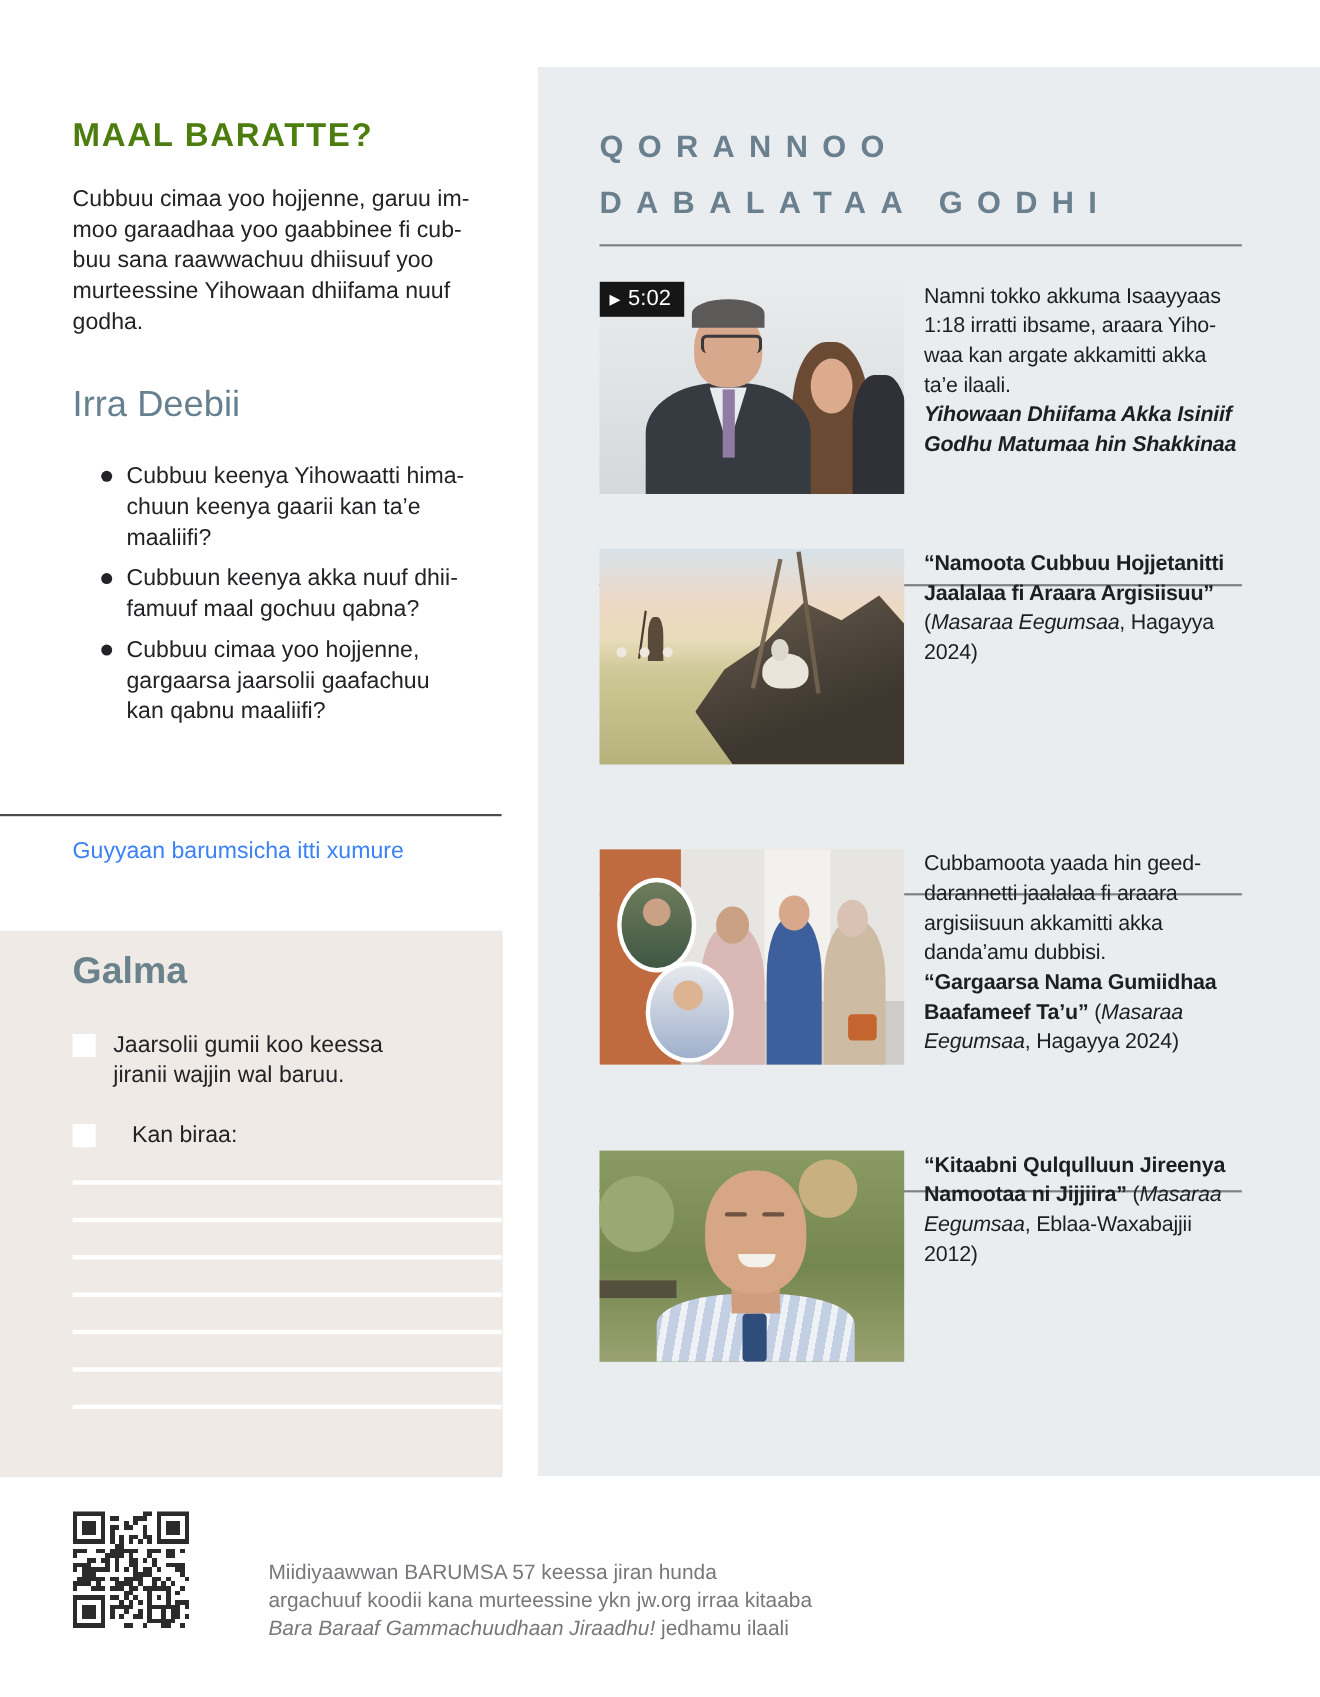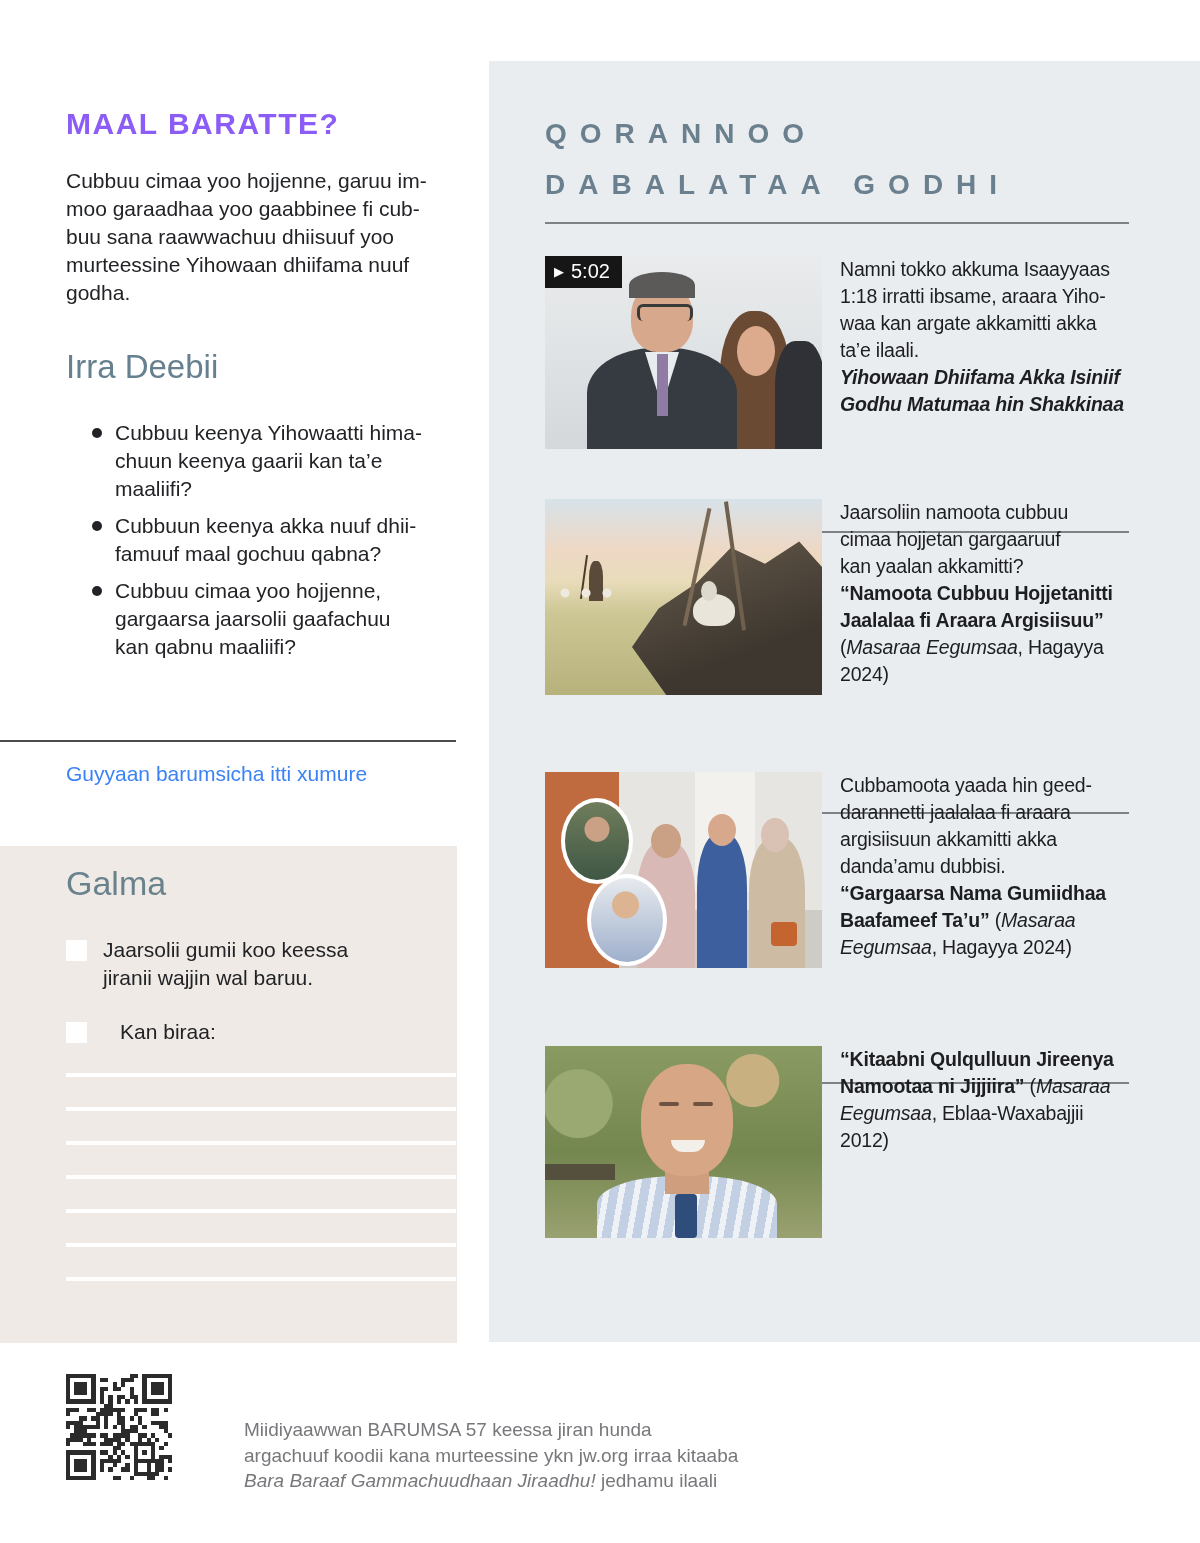--- a/index.html
+++ b/index.html
@@ -2,31 +2,31 @@
 <html><head>
 <meta charset="utf-8">
 <style>
   html,body{margin:0;padding:0;background:#ffffff;}
   body{font-family:"Liberation Sans",sans-serif;color:#202124;}
   #page{position:relative;width:1200px;height:1543px;background:#ffffff;overflow:hidden;}
   .pre{white-space:pre-line;}
 
   
   .maal-title{position:absolute;left:66px;top:107px;font-size:30px;font-weight:700;
-    letter-spacing:1.5px;color:#8b5cf6;}
+    letter-spacing:1.5px;color:#4d7c0f;}
   .intro{position:absolute;left:66px;top:167px;width:405px;font-size:21px;line-height:28px;color:#222326;}
   .irra-heading{position:absolute;left:66px;top:348px;font-size:33px;font-weight:500;color:#66808f;}
   .bullets{position:absolute;left:66px;top:419px;width:400px;margin:0;padding:0;list-style:none;}
   .bullets li{position:relative;padding-left:49px;margin:0 0 9px 0;font-size:21px;line-height:28px;color:#222326;}
   .bullets li .dot{position:absolute;left:26px;top:9px;width:10px;height:10px;border-radius:50%;background:#222326;}
   .left-rule{position:absolute;left:0;top:740px;width:456px;height:2px;background:#4b4c4e;}
   .completion{position:absolute;left:66px;top:762px;font-size:21px;color:#3b82f6;}
 
   .goal-box{position:absolute;left:0;top:846px;width:457px;height:497px;background:#f0eae6;}
-  .galma-heading{position:absolute;left:66px;top:864px;font-size:34px;font-weight:400;color:#6a828c;}
+  .galma-heading{position:absolute;left:66px;top:864px;font-size:34px;font-weight:700;color:#6a828c;}
   .goal-item-text{position:absolute;left:103px;width:320px;font-size:21px;line-height:28px;color:#222326;}
   .checkbox{position:absolute;left:66px;width:21px;height:21px;background:#ffffff;}
   .write-line{position:absolute;left:66px;width:390px;height:4px;background:#ffffff;}
 
   
   .gray-panel{position:absolute;left:489px;top:61px;width:711px;height:1281px;background:#eaedf0;}
   .qor-heading{position:absolute;left:545px;top:108px;font-size:28px;font-weight:700;
     letter-spacing:13px;line-height:51px;color:#6b808e;}
   .rrule{position:absolute;left:545px;width:584px;height:2px;background:#7e8286;}
   .section{position:absolute;left:545px;width:584px;display:flex;gap:18px;align-items:flex-start;}
@@ -132,23 +132,20 @@
       <div class="shape" style="right:0;bottom:0;width:190px;height:160px;background:linear-gradient(160deg,#6a5d4e 0%,#3d372f 70%);clip-path:polygon(18% 100%,0 70%,14% 46%,34% 30%,52% 8%,70% 18%,88% 4%,100% 20%,100% 100%);"></div>
       <div class="shape" style="left:150px;top:8px;width:4px;height:120px;background:#7a6a55;transform:rotate(12deg);"></div>
       <div class="shape" style="left:188px;top:2px;width:4px;height:130px;background:#6f604d;transform:rotate(-8deg);"></div>
       <div class="shape" style="left:148px;top:95px;width:42px;height:32px;background:#e9e5db;border-radius:55% 55% 45% 45%;"></div>
       <div class="shape" style="left:156px;top:82px;width:16px;height:20px;background:#ded9cd;border-radius:50%;"></div>
       <div class="shape" style="left:44px;top:62px;width:14px;height:40px;background:#5a4a3a;border-radius:40% 40% 0 0;"></div>
       <div class="shape" style="left:38px;top:56px;width:2px;height:44px;background:#4a3c2e;transform:rotate(8deg);"></div>
       <div class="shape" style="left:14px;top:88px;width:60px;height:12px;background:radial-gradient(circle at 10% 50%,#efeadf 0 4px,rgba(0,0,0,0) 5px),radial-gradient(circle at 45% 50%,#efeadf 0 4px,rgba(0,0,0,0) 5px),radial-gradient(circle at 80% 50%,#efeadf 0 4px,rgba(0,0,0,0) 5px);"></div>
     </div>
     <div class="sec-text">
-      <div class="pre">Jaarsoliin namoota cubbuu
-cimaa hojjetan gargaaruuf
-kan yaalan akkamitti?</div>
       <div class="sec-title pre"><b>“Namoota Cubbuu Hojjetanitti
 Jaalalaa fi Araara Argisiisuu”</b><span>
 (</span><i>Masaraa Eegumsaa</i><span>, Hagayya
 2024)</span></div>
     </div>
   </div>
 
   <div class="section" style="top:772px;">
     <div class="thumb img3">
       <div class="shape" style="left:0;top:0;width:74px;height:196px;background:#bf6a3f;"></div>

